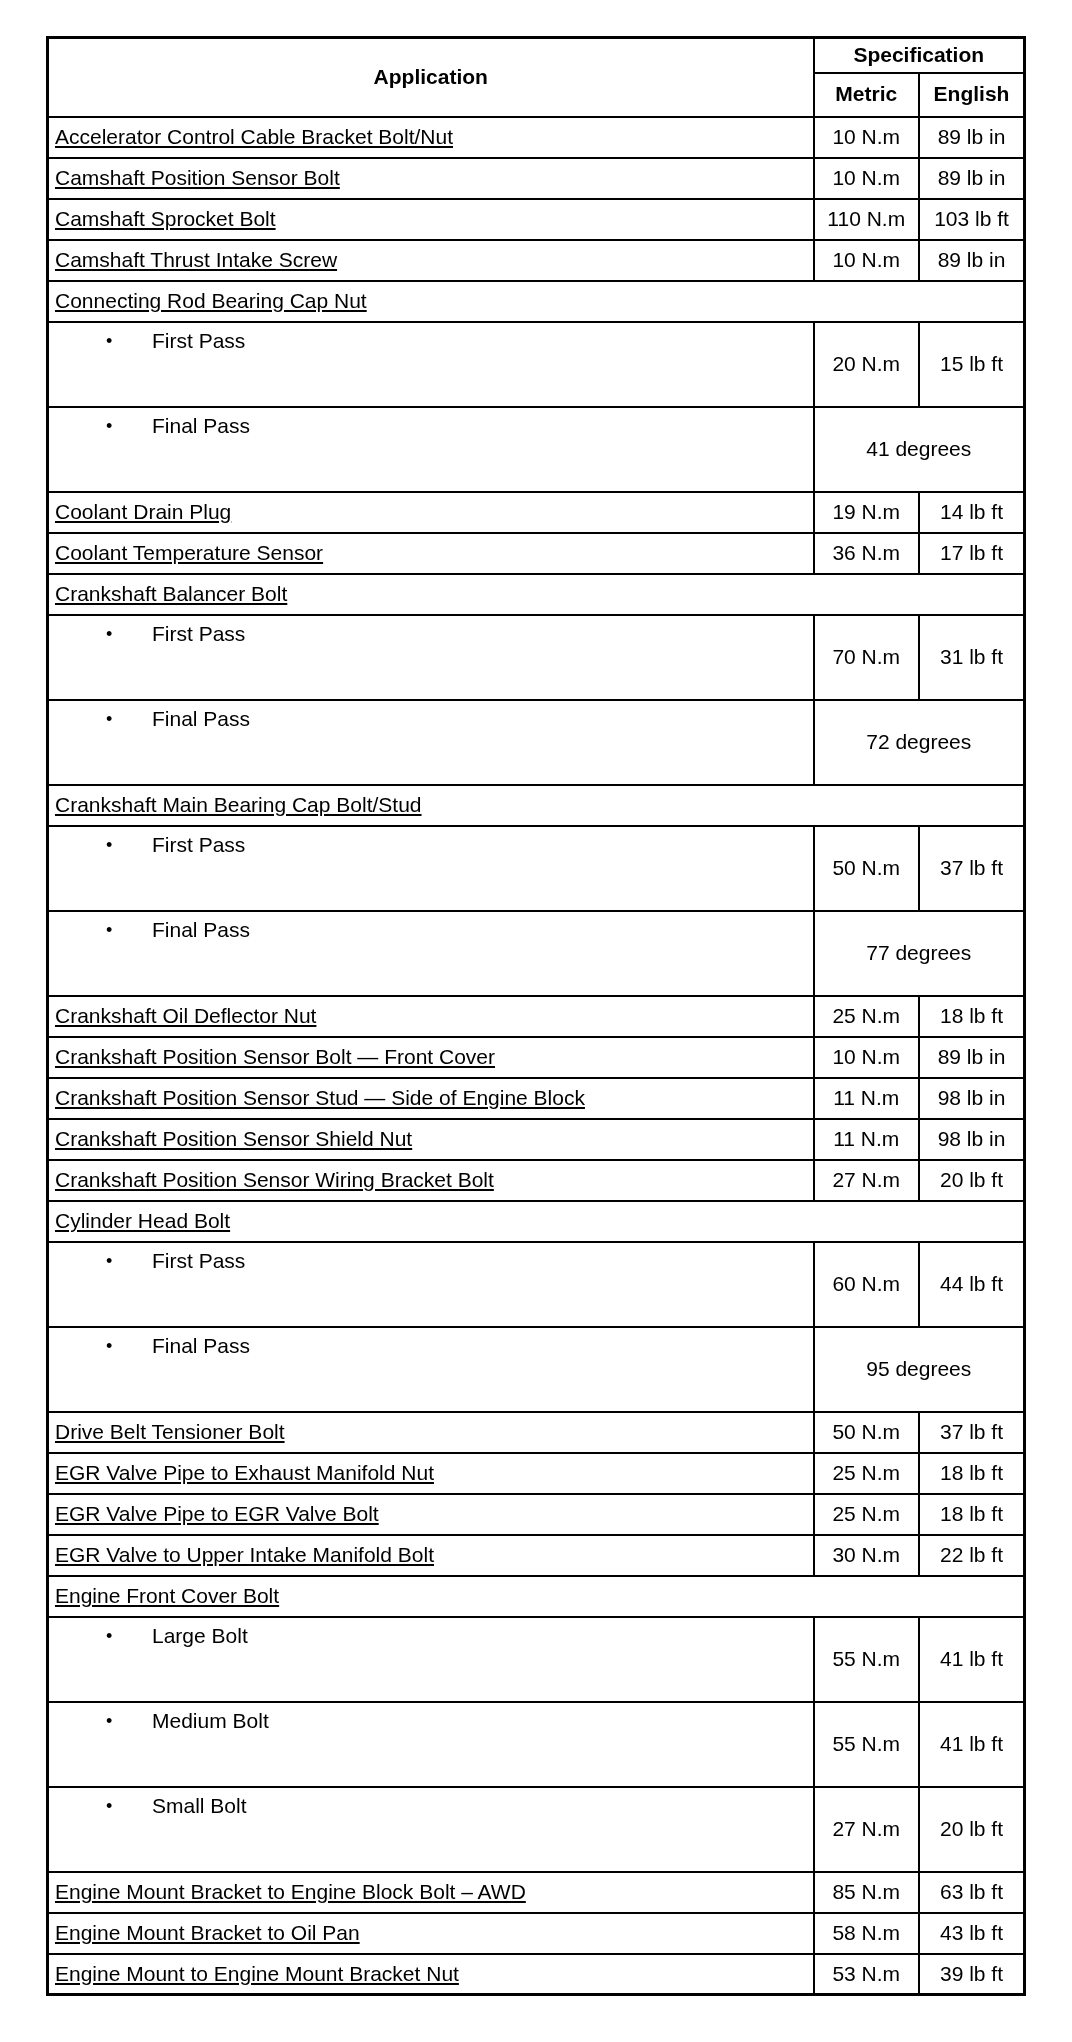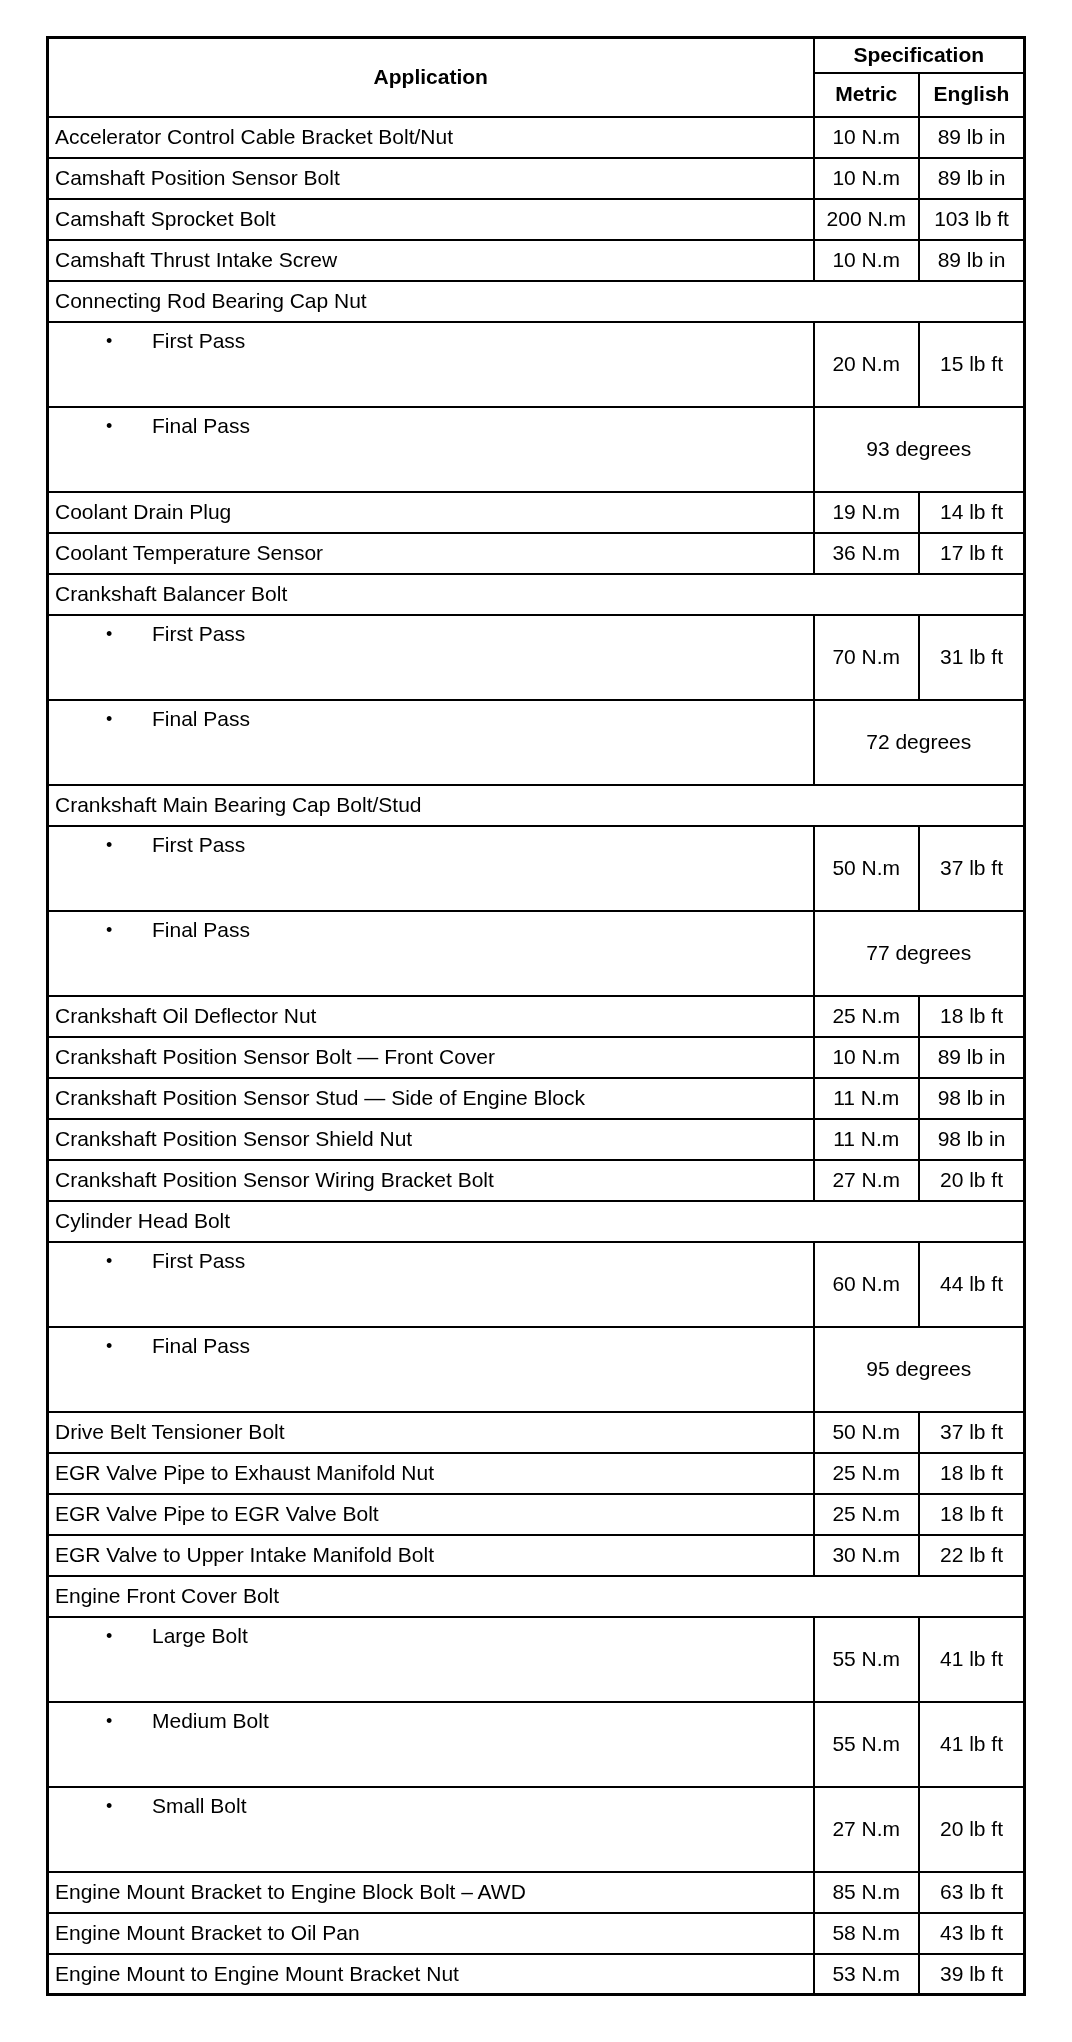--- a/index.html
+++ b/index.html
@@ -36,20 +36,21 @@
   .sub-head-row th{ height: 44px; }
 
   .row-simple td, .row-section td { height: 41px; }
   .row-sub td { height: 85px; }
 
   .cell-label {
     text-align: left;
     vertical-align: middle;
     padding-left: 6px;
     padding-right: 19px;
+    text-decoration: underline;
   }
   .cell-val {
     text-align: center;
     vertical-align: middle;
   }
   .cell-sub {
     text-align: left;
     vertical-align: top;
     padding-top: 5px;
   }
@@ -84,39 +85,39 @@
           <td class="cell-val">10 N.m</td>
           <td class="cell-val">89 lb in</td>
         </tr>
         <tr class="row-simple">
           <td class="cell-label">Camshaft Position Sensor Bolt</td>
           <td class="cell-val">10 N.m</td>
           <td class="cell-val">89 lb in</td>
         </tr>
         <tr class="row-simple">
           <td class="cell-label">Camshaft Sprocket Bolt</td>
-          <td class="cell-val">200 N.m</td>
+          <td class="cell-val">110 N.m</td>
           <td class="cell-val">103 lb ft</td>
         </tr>
         <tr class="row-simple">
           <td class="cell-label">Camshaft Thrust Intake Screw</td>
           <td class="cell-val">10 N.m</td>
           <td class="cell-val">89 lb in</td>
         </tr>
         <tr class="row-section">
           <td colspan="3" class="cell-label">Connecting Rod Bearing Cap Nut</td>
         </tr>
         <tr class="row-sub">
           <td class="cell-sub"><span class="bullet">•</span><span class="sub-text">First Pass</span></td>
           <td class="cell-val">20 N.m</td>
           <td class="cell-val">15 lb ft</td>
         </tr>
         <tr class="row-sub">
           <td class="cell-sub"><span class="bullet">•</span><span class="sub-text">Final Pass</span></td>
-          <td colspan="2" class="cell-val">93 degrees</td>
+          <td colspan="2" class="cell-val">41 degrees</td>
         </tr>
         <tr class="row-simple">
           <td class="cell-label">Coolant Drain Plug</td>
           <td class="cell-val">19 N.m</td>
           <td class="cell-val">14 lb ft</td>
         </tr>
         <tr class="row-simple">
           <td class="cell-label">Coolant Temperature Sensor</td>
           <td class="cell-val">36 N.m</td>
           <td class="cell-val">17 lb ft</td>

